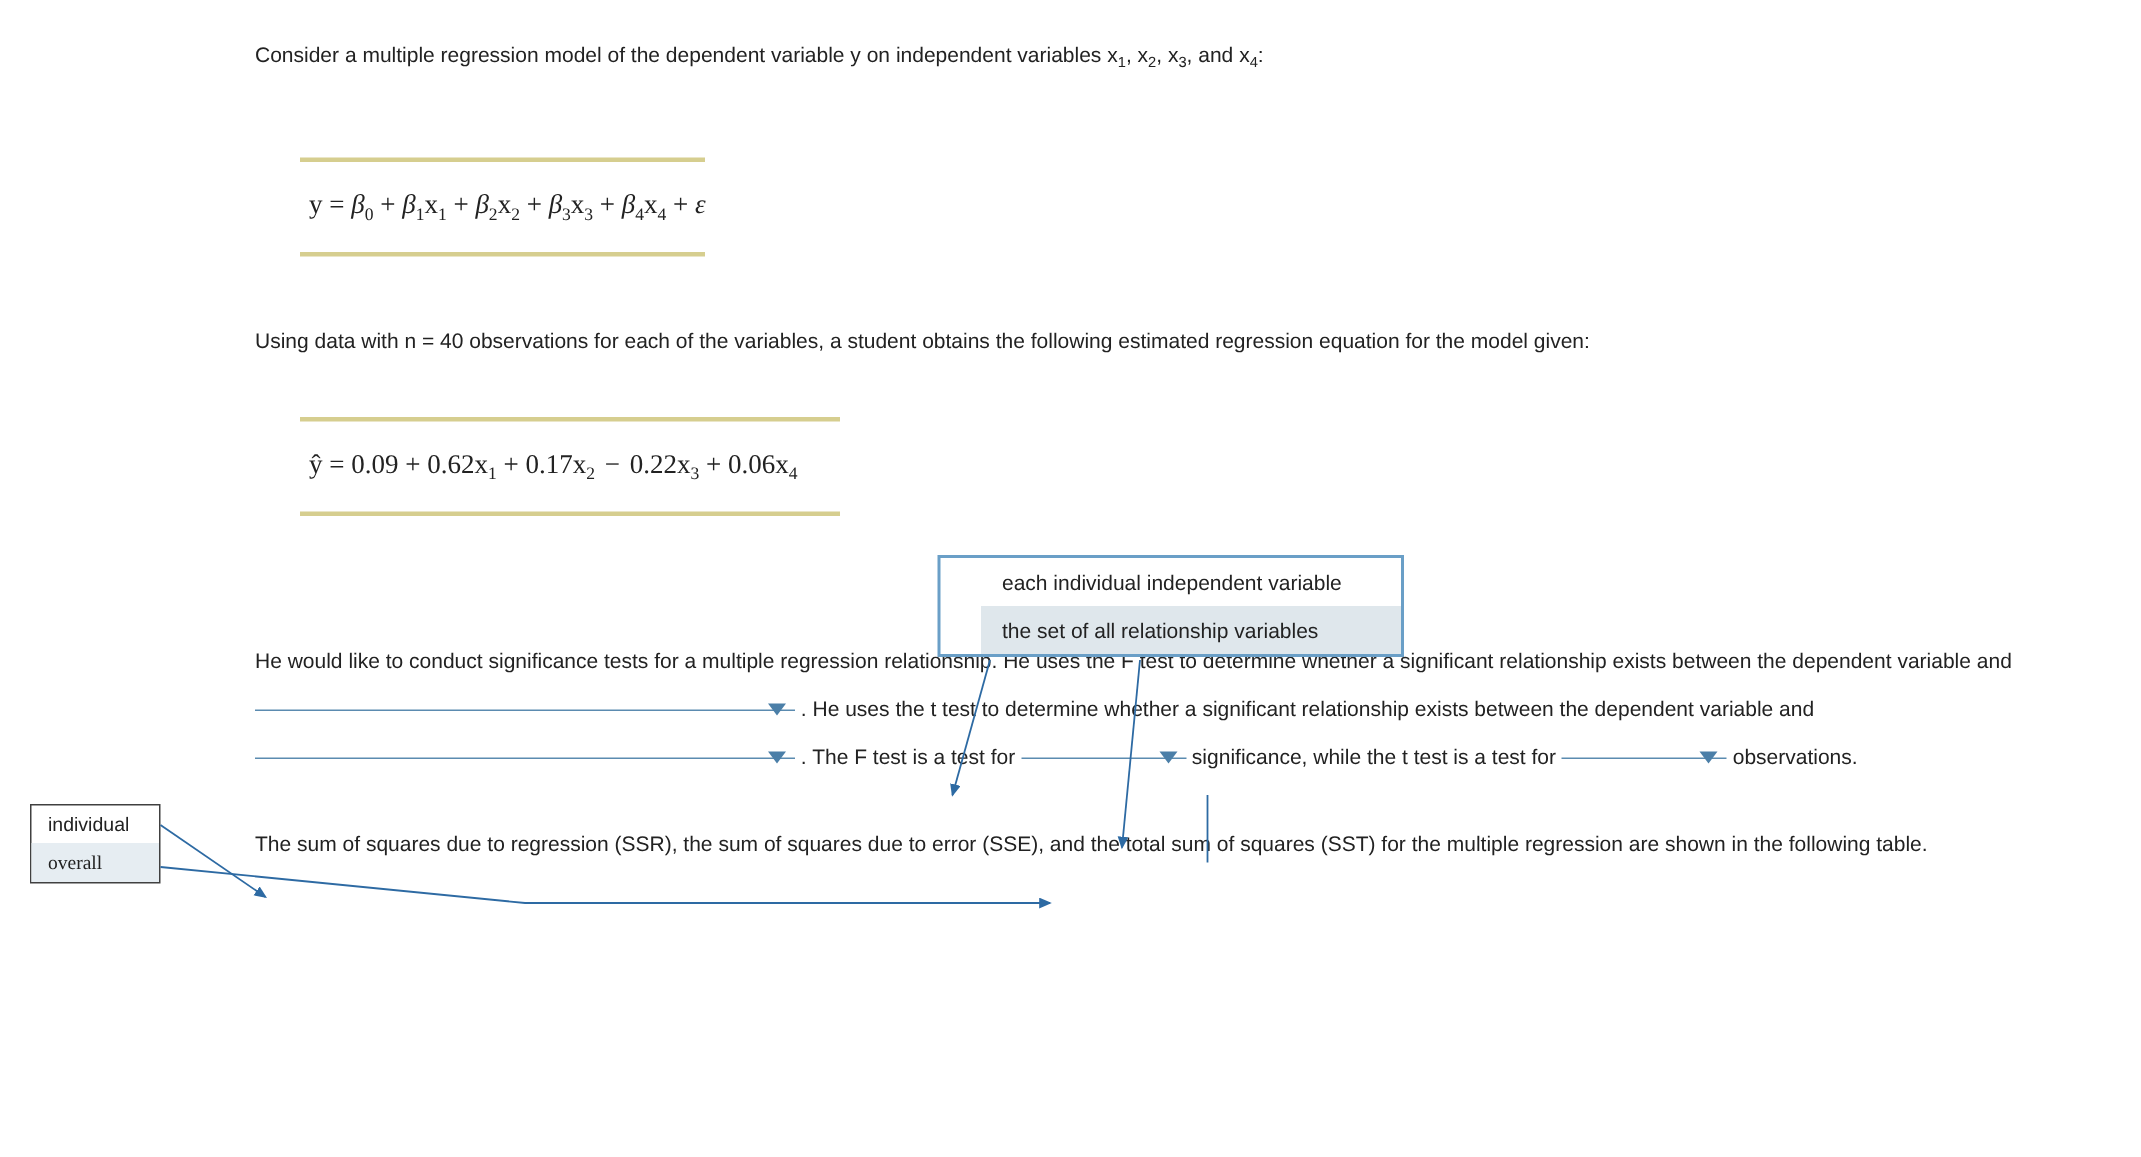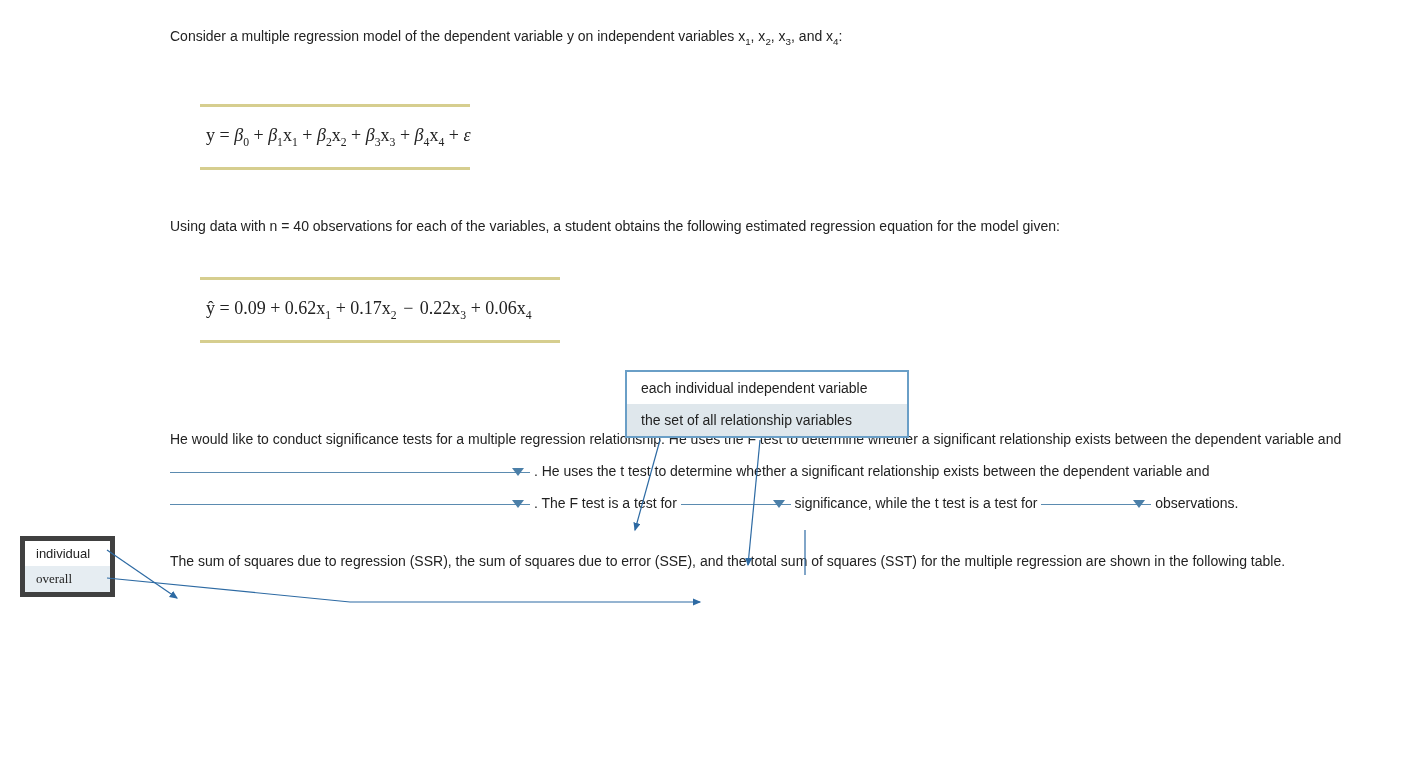--- a/index.html
+++ b/index.html
@@ -13,25 +13,25 @@
   .eq-line .it{font-style:italic;}
   .eq-line .sub2{font-size:0.65em;vertical-align:sub;font-style:normal;}
   .minus{padding:0 2px;}
   .flow{line-height:2.3;}
   .flow span{vertical-align:baseline;}
   .blank{display:inline-block;border-bottom:1px solid #5b8bb0;position:relative;text-align:right;vertical-align:baseline;height:1.2em;}
   .blank.long{width:360px;}
   .blank.short{width:110px;}
   .tri{display:inline-block;width:0;height:0;border-left:6px solid transparent;border-right:6px solid transparent;border-top:8px solid #4b7fa8;margin-right:6px;vertical-align:middle;}
   
-  .dropdown-panel{position:absolute;border:2px solid #6a9fc7;background:#fff;font-size:14px;}
+  .dropdown-panel{position:absolute;border:2px solid #6a9fc7;background:#fff;font-size:14px;padding-left:27px;}
   .dropdown-panel .opt{padding:8px 14px;white-space:nowrap;}
   .dropdown-panel .opt.sel{background:#dfe7ec;}
   
-  .left-panel{position:absolute;border:5px solid #404040;background:#fff;font-size:13px;}
+  .left-panel{position:absolute;border:1px solid #404040;background:#fff;font-size:13px;}
   .left-panel .opt{padding:5px 11px;}
   .left-panel .opt.sel{background:#e6edf2;font-family:Liberation Serif, serif;}
   
   svg.overlay{position:absolute;left:0;top:0;pointer-events:none;}
 </style>
 </head>
 <body>
 
 <div class="page">
 

